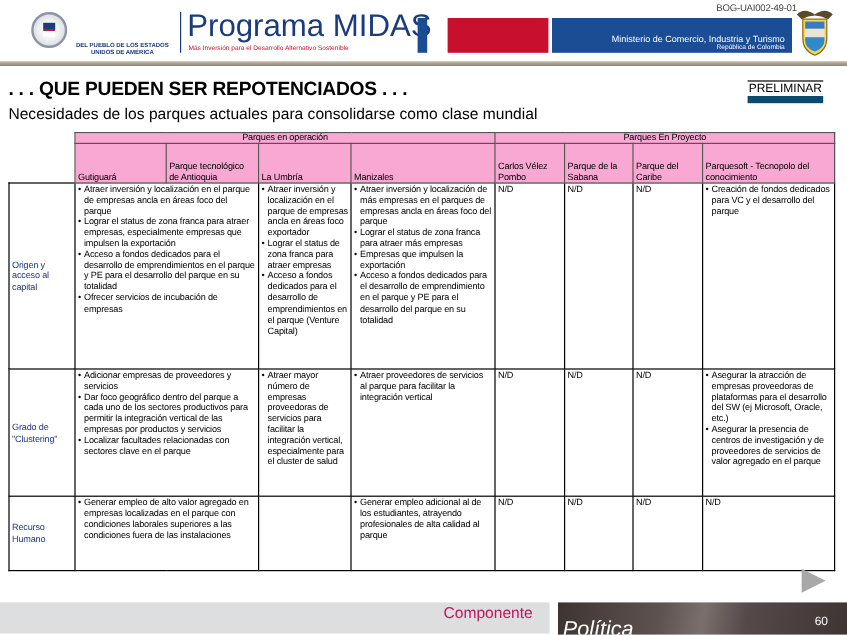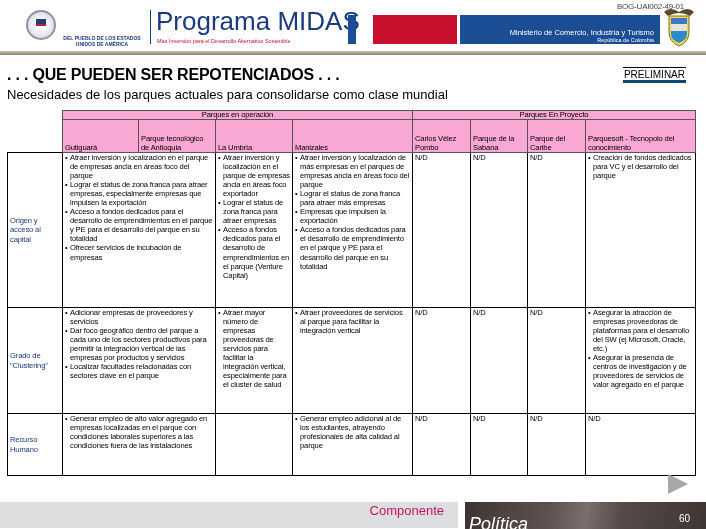--- a/index.html
+++ b/index.html
@@ -1,40 +1,40 @@
 <!DOCTYPE html>
 <html><head>
 <meta charset="utf-8">
 <style>
   * { box-sizing: border-box; margin: 0; padding: 0; }
   html, body { width: 706px; height: 529px; background: #ffffff; overflow: hidden; }
   body { position: relative; font-family: "Liberation Sans", sans-serif; color: #000; }
 
   
   .banner { position: absolute; left: 0; top: 0; width: 706px; height: 56px; background: #fff; }
-  .docid { position: absolute; right: 22px; top: 2px; font-size: 8px; color: #444; letter-spacing: -0.2px; }
+  .docid { position: absolute; right: 42px; top: 2px; font-size: 8px; color: #444; letter-spacing: -0.2px; }
   .seal { position: absolute; left: 26px; top: 10px; width: 30px; height: 30px; border-radius: 50%; border: 2px solid #8a93a8; background: radial-gradient(circle, #f4f4f4 40%, #c9ccd6 100%); }
   .seal::after { content: ""; position: absolute; left: 8px; top: 7px; width: 10px; height: 12px; background: linear-gradient(#1f3c7a 40%, #b81d30 40%, #b81d30 60%, #fff 60%); }
   .usaid { position: absolute; left: 60px; top: 6px; font-size: 28px; font-weight: bold; color: #1a3b80; letter-spacing: -1px; line-height: 28px; }
   .usaid .red { color: #c8102e; }
   .usaid-sub { position: absolute; left: 62px; top: 35px; font-size: 5px; line-height: 6px; color: #1a3b80; text-align: center; width: 80px; font-weight: bold; }
   .divider-v { position: absolute; left: 150px; top: 10px; width: 1px; height: 34px; background: #1a3b80; }
   .midas { position: absolute; left: 156px; top: 7px; font-size: 26px; color: #1a3b80; line-height: 28px; }
   .midas-sub { position: absolute; left: 157px; top: 38px; font-size: 5.5px; color: #c8102e; }
   .band-blue-left { position: absolute; left: 348px; top: 15px; width: 8px; height: 29px; background: #1a4d94; }
   .band-red { position: absolute; left: 373px; top: 15px; width: 84px; height: 29px; background: #c8102e; }
   .band-blue { position: absolute; left: 460px; top: 15px; width: 200px; height: 29px; background: #1a4d94; }
   .ministry { position: absolute; right: 52px; top: 28px; font-size: 7.5px; color: #fff; }
   .republic { position: absolute; right: 52px; top: 37px; font-size: 5.5px; color: #fff; }
   .crest { position: absolute; left: 662px; top: 6px; width: 34px; height: 42px; }
   .banner-rule { position: absolute; left: 0; top: 51px; width: 706px; height: 4px; background: linear-gradient(#c8c0a8, #8d8470); }
 
   
   .title { position: absolute; left: 7px; top: 66px; font-size: 16px; font-weight: bold; color: #000; letter-spacing: -0.2px; }
-  .prelim { position: absolute; right: 20px; top: 67px; font-size: 10px; border-top: 1px solid #000; border-bottom: 3px solid #0c4a6e; padding: 1px 1px 0 1px; line-height: 11px; }
+  .prelim { position: absolute; right: 20px; top: 67px; font-size: 10px; border-top: 1px solid #000; border-bottom: 6px solid #0c4a6e; padding: 1px 1px 0 1px; line-height: 11px; }
   .subtitle { position: absolute; left: 7px; top: 87px; font-size: 13px; color: #000; }
 
   
   .tbl { position: absolute; left: 7px; top: 110px; border-collapse: collapse; table-layout: fixed; font-size: 7.6px; line-height: 9.05px; letter-spacing: -0.15px; }
   .tbl td { border: 1px solid #000; vertical-align: top; padding: 0 2px; }
   .tbl td.hdr { background: #f9a8d4; border-color: #555; }
   .tbl td.hdr1 { text-align: center; height: 8px; line-height: 8px; }
   .tbl td.hdr2 { vertical-align: bottom; height: 33px; }
   .tbl td.blank { border: none; background: transparent; }
   .tbl td.rowlbl { vertical-align: middle; color: #1a3b80; }

